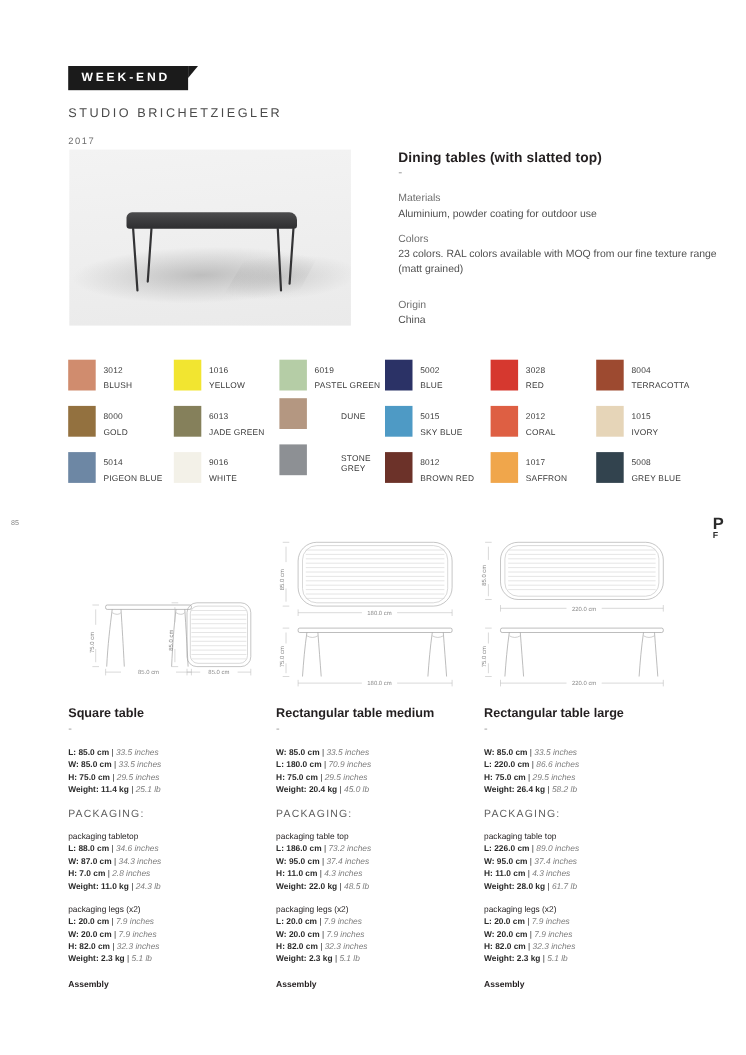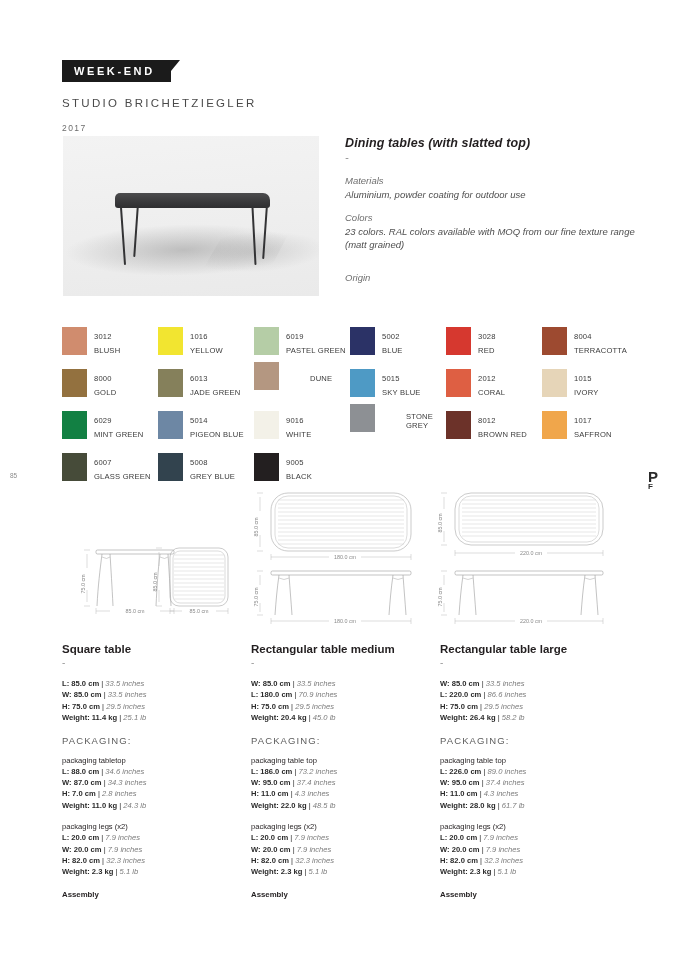--- a/index.html
+++ b/index.html
@@ -71,21 +71,21 @@
     background: linear-gradient(180deg,#4c4c4e 0%,#3a3a3c 55%,#2e2e30 100%);
     border-radius: 5px 7px 3px 3px;
   }
   .photo .leg { position: absolute; background: #333335; border-radius: 1px; }
   .photo .l1 { left: 59px;  top: 71px; width: 2.2px; height: 58px; transform: rotate(-4deg); }
   .photo .l2 { left: 72px;  top: 71px; width: 2.2px; height: 50px; transform: rotate(4deg); }
   .photo .l3 { left: 190px; top: 71px; width: 2.2px; height: 58px; transform: rotate(-3deg); }
   .photo .l4 { left: 201px; top: 71px; width: 2.2px; height: 52px; transform: rotate(4deg); }
 
   
-  .desc { position: absolute; left: 345px; top: 136px; width: 290px; font-style: italic; }
+  .desc { position: absolute; left: 362px; top: 136px; width: 290px; }
   .desc h1 { font-size: 12.5px; margin: 0; font-weight: bold; letter-spacing: .1px; }
   .desc .dash { color: #9a9a9a; font-size: 11px; line-height: 12px; margin: 1px 0 12px 0; }
   .desc .lbl { font-size: 9.5px; color: #6f6f6f; margin-top: 11px; }
   .desc .val { font-size: 9.5px; color: #4f4f4f; line-height: 13px; margin-top: 2px; }
   .desc .gap { height: 10px; }
 
   
   .swatches {
     position: absolute; left: 62px; top: 313px;
     width: 580px;
@@ -162,20 +162,21 @@
 
 <div class="desc">
   <h1>Dining tables (with slatted top)</h1>
   <div class="dash">-</div>
   <div class="lbl">Materials</div>
   <div class="val">Aluminium, powder coating for outdoor use</div>
   <div class="lbl">Colors</div>
   <div class="val">23 colors. RAL colors available with MOQ from our fine texture range (matt grained)</div>
   <div class="gap"></div>
   <div class="lbl">Origin</div>
+  <div class="val">China</div>
 </div>
 
 <div class="swatches" id="swatch-grid">
     <div class="sw">
       <div class="chip" style="background: rgb(208, 140, 110);"></div>
       <div class="txt">
         <div class="code">3012</div>
         <div class="name">BLUSH</div>
       </div>
     </div>
@@ -249,27 +250,20 @@
       </div>
     </div>
     <div class="sw">
       <div class="chip" style="background: rgb(230, 213, 184);"></div>
       <div class="txt">
         <div class="code">1015</div>
         <div class="name">IVORY</div>
       </div>
     </div>
     <div class="sw">
-      <div class="chip" style="background: rgb(18, 128, 67);"></div>
-      <div class="txt">
-        <div class="code">6029</div>
-        <div class="name">MINT GREEN</div>
-      </div>
-    </div>
-    <div class="sw">
       <div class="chip" style="background: rgb(109, 135, 164);"></div>
       <div class="txt">
         <div class="code">5014</div>
         <div class="name">PIGEON BLUE</div>
       </div>
     </div>
     <div class="sw">
       <div class="chip" style="background: rgb(243, 241, 232);"></div>
       <div class="txt">
         <div class="code">9016</div>
@@ -290,38 +284,24 @@
       </div>
     </div>
     <div class="sw">
       <div class="chip" style="background: rgb(240, 166, 75);"></div>
       <div class="txt">
         <div class="code">1017</div>
         <div class="name">SAFFRON</div>
       </div>
     </div>
     <div class="sw">
-      <div class="chip" style="background: rgb(70, 75, 57);"></div>
-      <div class="txt">
-        <div class="code">6007</div>
-        <div class="name">GLASS GREEN</div>
-      </div>
-    </div>
-    <div class="sw">
       <div class="chip" style="background: rgb(50, 67, 78);"></div>
       <div class="txt">
         <div class="code">5008</div>
         <div class="name">GREY BLUE</div>
-      </div>
-    </div>
-    <div class="sw">
-      <div class="chip" style="background: rgb(35, 31, 32);"></div>
-      <div class="txt">
-        <div class="code">9005</div>
-        <div class="name">BLACK</div>
       </div>
     </div>
   </div>
 
 <div class="draw-area">
 
   <div class="dwg" style="left:62px; top:55px;">
     <svg width="130" height="75" viewBox="0 0 130 75">
       <g stroke="#9a9a9a" stroke-width="0.6" fill="none">
         <rect x="34" y="10" width="78" height="4" rx="1.5"></rect>

